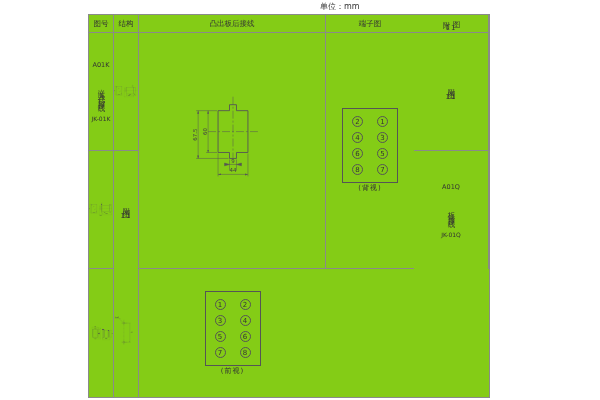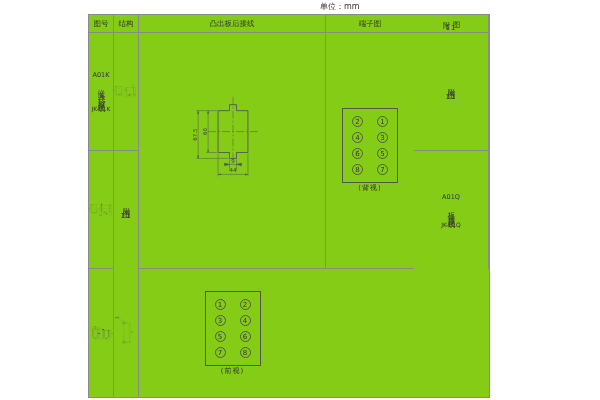--- a/index.html
+++ b/index.html
@@ -12,21 +12,21 @@
        border:1px solid #8a8a8a;background:#84cc16;}
   .cell{border-right:1px solid #8a8a8a;border-bottom:1px solid #8a8a8a;
         display:flex;align-items:center;justify-content:center;overflow:hidden;position:relative;}
   .last-col{border-right:none;}
   .last-row{border-bottom:none;}
   .span2{grid-row:span 2;}
   .hdr{font-size:7.5px;color:#333;white-space:nowrap;}
   .figcell{flex-direction:column;gap:3px;}
   .figv{writing-mode:vertical-lr;text-orientation:upright;font-size:7.5px;letter-spacing:4px;color:#333;}
   .fignum{font-size:7px;letter-spacing:1px;color:#333;}
-  .structcell{flex-direction:column;gap:4px;}
+  .structcell{flex-direction:column;gap:14px;}
   .model{font-size:6.5px;color:#333;white-space:nowrap;}
   .vchars{writing-mode:vertical-lr;text-orientation:upright;font-size:7.5px;letter-spacing:3px;color:#333;}
   .code{font-size:6px;color:#333;white-space:nowrap;}
   svg.draw{display:block;}
   .term-wrap{display:flex;flex-direction:column;align-items:center;}
   .term-box{border:1px solid #555;padding:7px 9px;display:grid;grid-template-columns:repeat(2,11px);gap:5px 14px;}
   .term{width:11px;height:11px;border:1px solid #555;border-radius:50%;font-size:7px;line-height:10px;
         text-align:center;color:#333;box-sizing:border-box;}
   .term-caption{margin-top:0;text-align:center;font-size:7px;letter-spacing:1px;color:#333;}
 </style>

